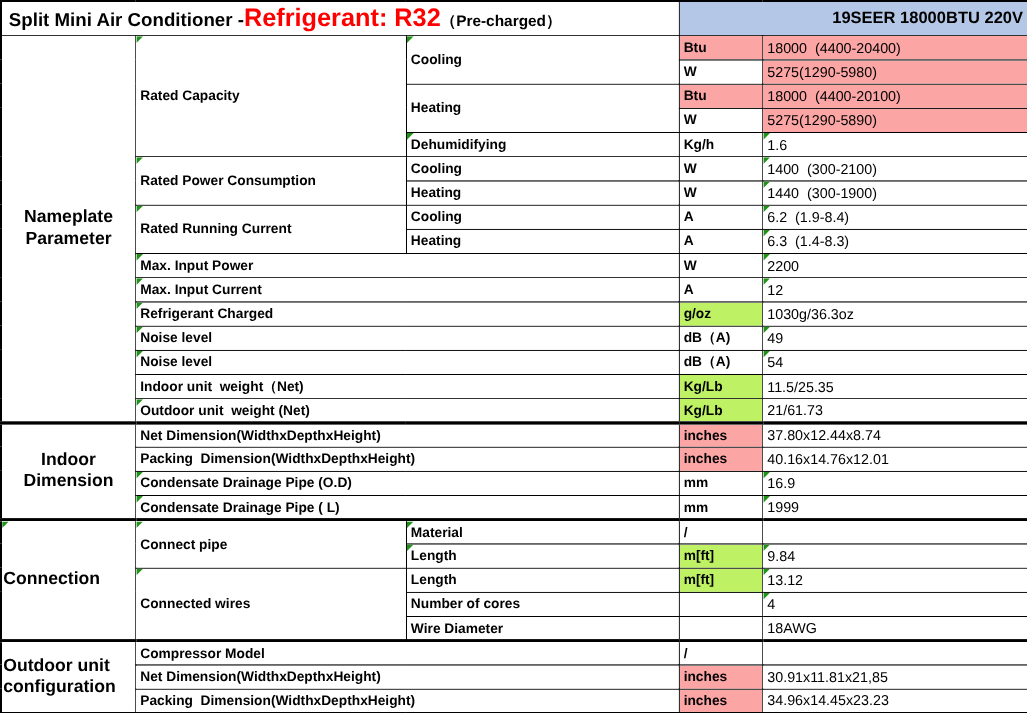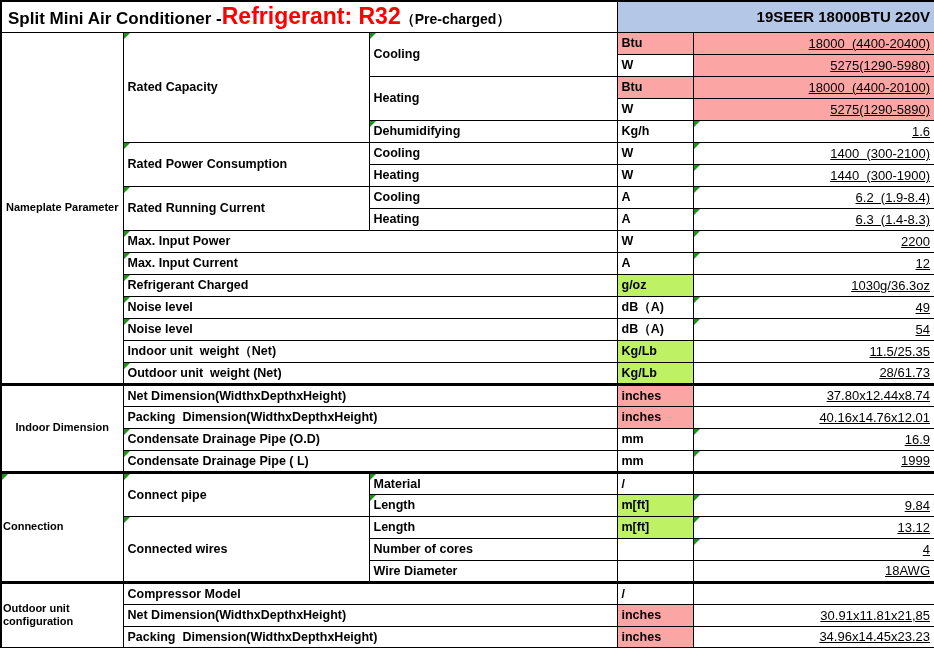--- a/index.html
+++ b/index.html
@@ -2,24 +2,24 @@
 <html><head>
 <meta charset="utf-8">
 <style>
   html,body{margin:0;padding:0;background:#fff;}
   body{width:934px;font-family:"Liberation Sans",sans-serif;}
   table.spec{border-collapse:collapse;table-layout:fixed;width:934px;border:2px solid #000;}
   td{border:1px solid #000;height:22px;padding:0 4px;box-sizing:border-box;
      white-space:pre;overflow:hidden;position:relative;vertical-align:middle;
      font-weight:bold;font-size:12.5px;color:#000;background:#fff;}
   
-  td.c0{text-align:center;white-space:normal;line-height:1.2;font-size:11px;}
+  td.c0{text-align:center;white-space:normal;line-height:1.2;font-size:16px;}
   td.c1,td.c2{text-align:left;margin-left:28px;}
   td.c3{text-align:left;}
-  td.c4{text-align:right;font-weight:normal;font-size:13px;text-decoration:underline;}
+  td.c4{text-align:left;font-weight:normal;font-size:13px;}
   td.al-l{text-align:left;padding-left:1px;}
   
   td.bg-y{background:#fca5a5;}
   td.bg-g{background:#bef264;}
   
   td.tri::before{content:"";position:absolute;top:0;left:0;width:0;height:0;
      border-top:6px solid #1F9318;border-right:6px solid transparent;}
   
   tr.thick td{border-top:3px solid #000;}
   
@@ -121,21 +121,21 @@
         <td class="c4 tri">54</td>
       </tr>
       <tr>
         <td class="c1" colspan="2">Indoor unit  weight（Net)</td>
         <td class="c3 bg-g">Kg/Lb</td>
         <td class="c4">11.5/25.35</td>
       </tr>
       <tr>
         <td class="c1 tri" colspan="2">Outdoor unit  weight (Net)</td>
         <td class="c3 bg-g">Kg/Lb</td>
-        <td class="c4">28/61.73</td>
+        <td class="c4">21/61.73</td>
       </tr>
       <tr class="thick">
         <td class="c0" rowspan="4">Indoor Dimension</td>
         <td class="c1" colspan="2">Net Dimension(WidthxDepthxHeight)</td>
         <td class="c3 bg-y">inches</td>
         <td class="c4">37.80x12.44x8.74</td>
       </tr>
       <tr>
         <td class="c1" colspan="2">Packing  Dimension(WidthxDepthxHeight)</td>
         <td class="c3 bg-y">inches</td>

